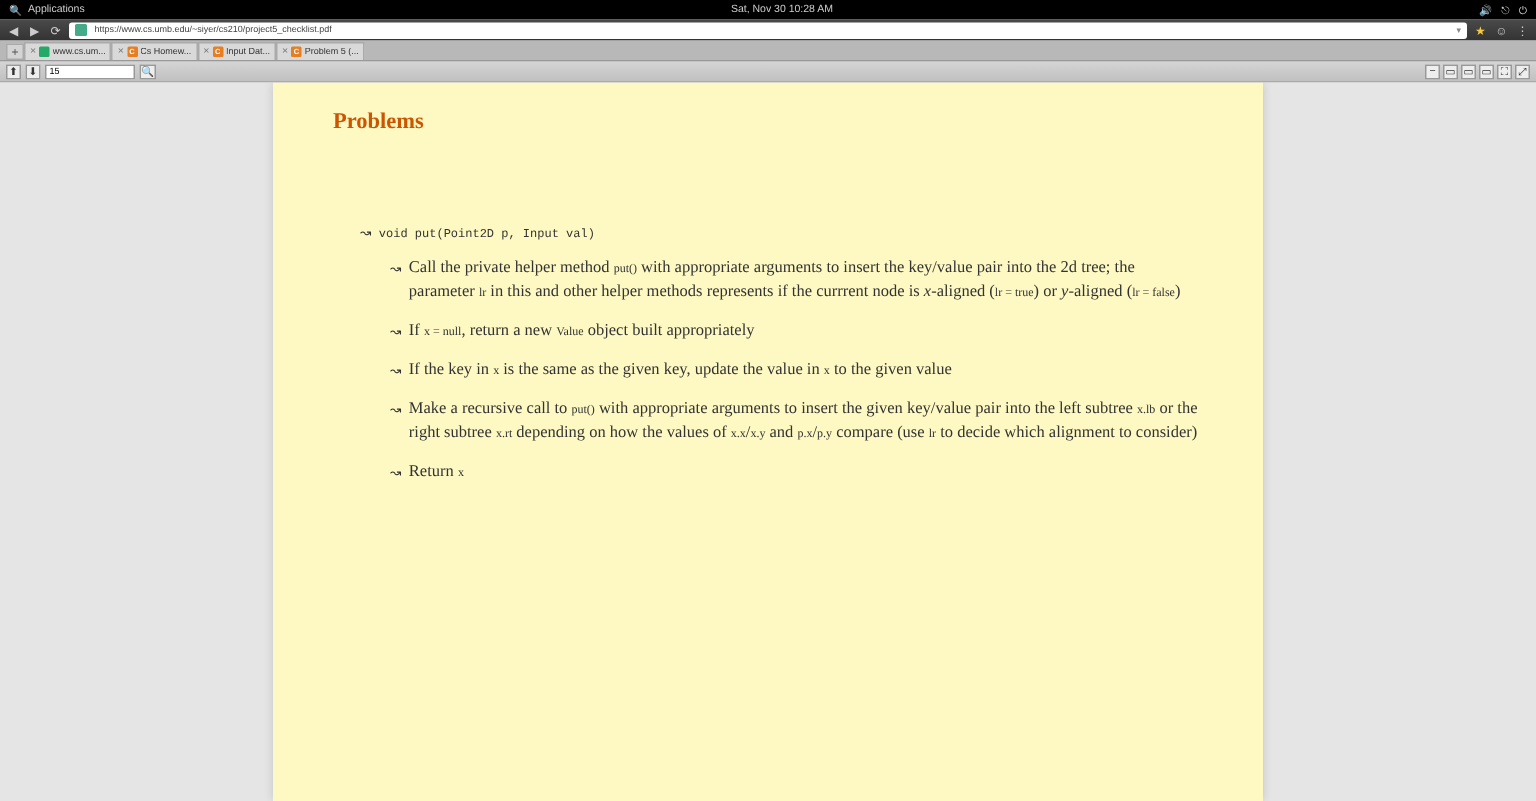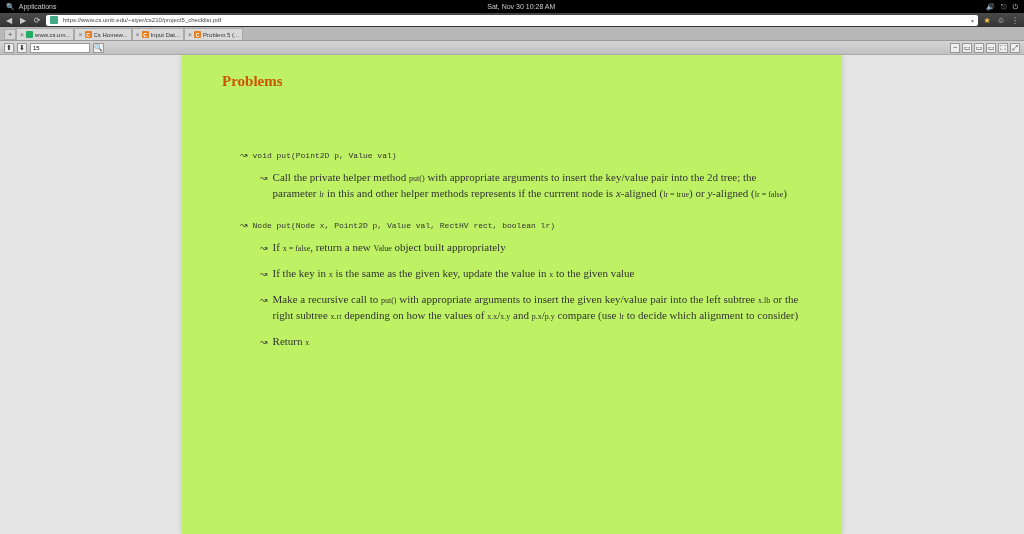--- a/index.html
+++ b/index.html
@@ -33,21 +33,21 @@
   .tab .label { overflow: hidden; white-space: nowrap; text-overflow: ellipsis; }
 
   
   .findbar { height: 14px; background: linear-gradient(#d5d5d5, #c0c0c0); display: flex; align-items: center; padding: 0 4px; gap: 3px; border-bottom: 1px solid #aaa; }
   .find-btn { height: 10px; min-width: 10px; background: #eee; border: 1px solid #999; display: flex; align-items: center; justify-content: center; font-size: 7px; color: #333; }
   .find-input { width: 60px; height: 10px; border: 1px solid #999; font-size: 6px; padding: 0 2px; }
   .find-right { margin-left: auto; display: flex; gap: 2px; }
 
   
   .viewport { position: relative; height: calc(534px - 13px - 14px - 14px - 14px); overflow: hidden; background: #e5e5e5; }
-  .page-shadow { margin: 0 auto; width: 660px; background: #bef264; height: 100%; box-shadow: 0 0 6px rgba(0,0,0,0.15); padding: 18px 40px 0 40px; }
+  .page-shadow { margin: 0 auto; width: 660px; background: #fef9c3; height: 100%; box-shadow: 0 0 6px rgba(0,0,0,0.15); padding: 18px 40px 0 40px; }
   .heading { font-family: Georgia, 'Times New Roman', serif; color: #cc5500; font-weight: bold; font-size: 15px; }
   .content { font-family: Georgia, 'Times New Roman', serif; color: #333; }
   .sig { font-family: 'Courier New', monospace; font-size: 8px; color: #333; margin-top: 60px; }
   .sig2 { font-family: 'Courier New', monospace; font-size: 8px; color: #333; margin-top: 18px; }
   .arrow { font-family: Arial; font-size: 9px; letter-spacing: -1px; color: #333; margin-right: 6px; }
   .item { display: flex; font-size: 11px; line-height: 1.45; margin-top: 10px; }
   .item .arrow { margin-top: 2px; flex-shrink: 0; }
   .item .text { flex: 1; }
   .item .text .it { font-style: italic; }
   .code { font-family: Liberation Serif, serif; font-size: 8px; }
@@ -124,35 +124,32 @@
     <div class="find-btn">⤢</div>
   </div>
 </div>
 
 <div class="viewport">
   <div class="page-shadow">
     <div class="heading">Problems</div>
 
     <div class="content">
       <div class="sig indent1">
-        <span class="arrow">↝</span><span>void put(Point2D p, Value val)</span>
+        <span class="arrow">↝</span><span>void put(Point2D p, Input val)</span>
       </div>
 
       <div class="item indent2">
         <span class="arrow">↝</span>
         <div class="text">Call the private helper method <span class="code">put()</span> with appropriate arguments to insert the key/value pair into the 2d tree; the parameter <span class="code">lr</span> in this and other helper methods represents if the currrent node is <span class="it">x</span>-aligned (<span class="code">lr = true</span>) or <span class="it">y</span>-aligned (<span class="code">lr = false</span>)</div>
       </div>
 
-      <div class="sig2 indent1">
-        <span class="arrow">↝</span><span>Node put(Node x, Point2D p, Value val, RectHV rect, boolean lr)</span>
-      </div>
 
       <div class="item indent2">
         <span class="arrow">↝</span>
-        <div class="text">If <span class="code">x = false</span>, return a new <span class="code">Value</span> object built appropriately</div>
+        <div class="text">If <span class="code">x = null</span>, return a new <span class="code">Value</span> object built appropriately</div>
       </div>
 
       <div class="item indent2">
         <span class="arrow">↝</span>
         <div class="text">If the key in <span class="code">x</span> is the same as the given key, update the value in <span class="code">x</span> to the given value</div>
       </div>
 
       <div class="item indent2">
         <span class="arrow">↝</span>
         <div class="text">Make a recursive call to <span class="code">put()</span> with appropriate arguments to insert the given key/value pair into the left subtree <span class="code">x.lb</span> or the right subtree <span class="code">x.rt</span> depending on how the values of <span class="code">x.x</span>/<span class="code">x.y</span> and <span class="code">p.x</span>/<span class="code">p.y</span> compare (use <span class="code">lr</span> to decide which alignment to consider)</div>

